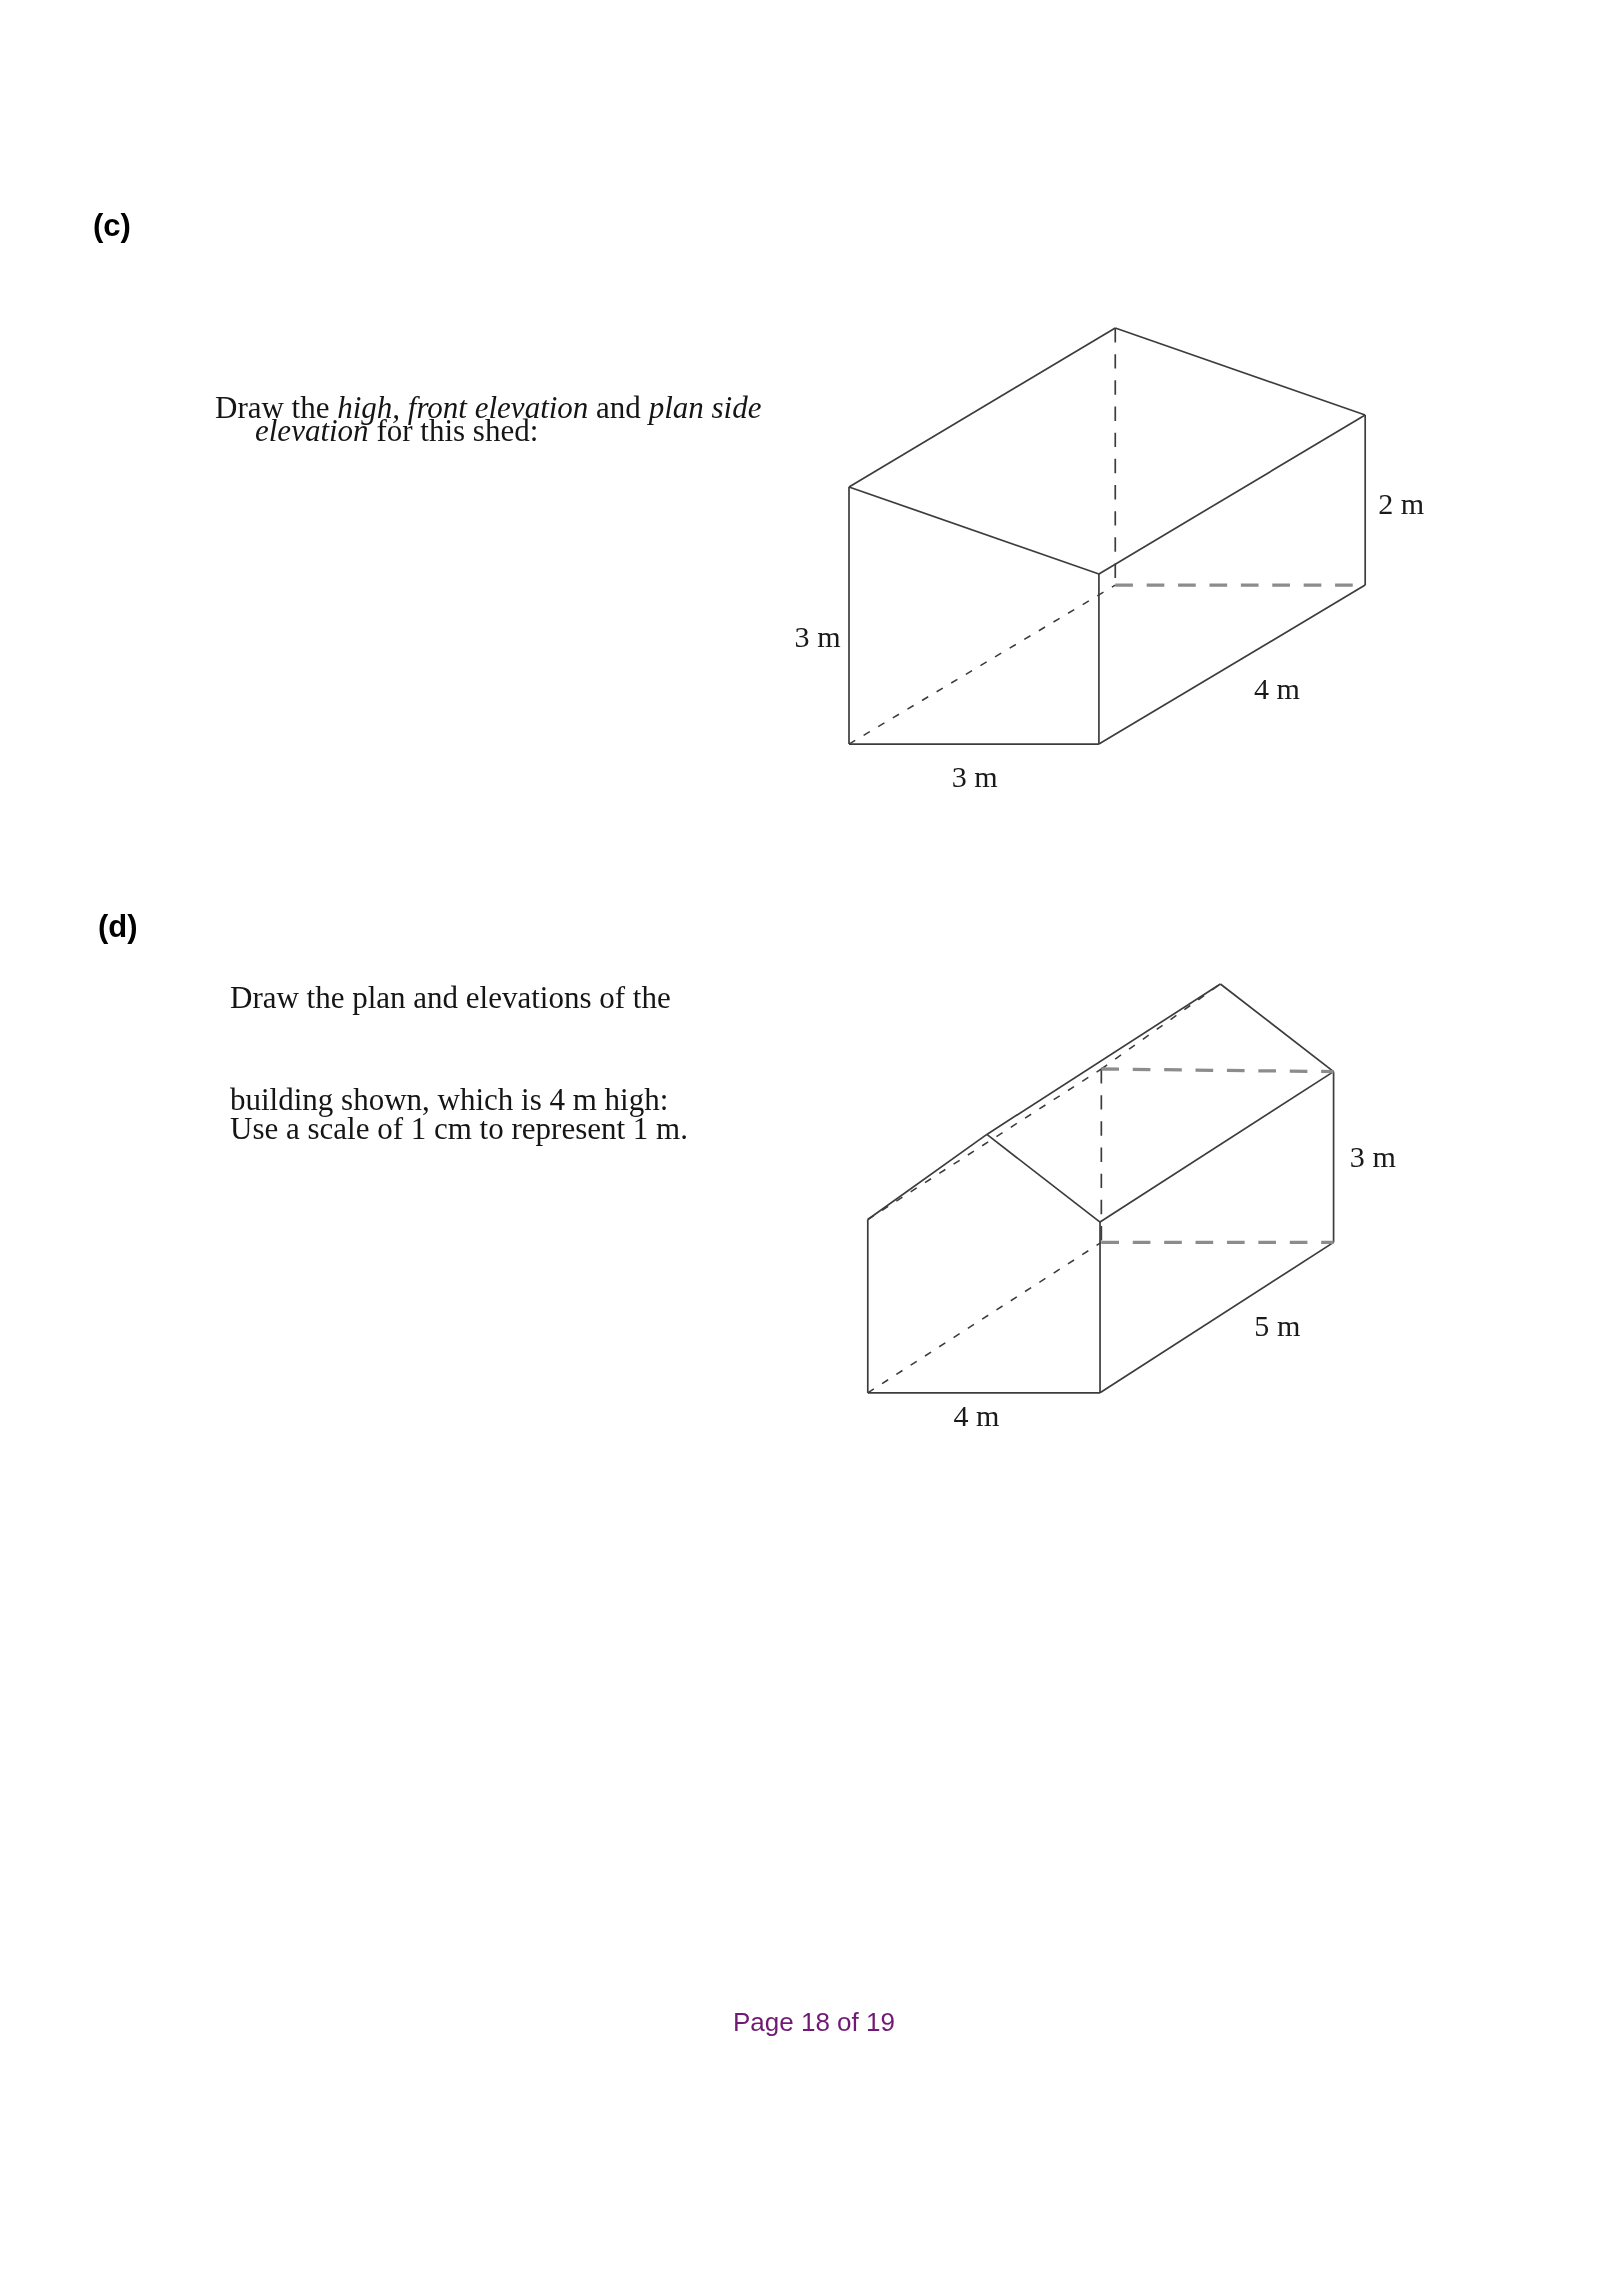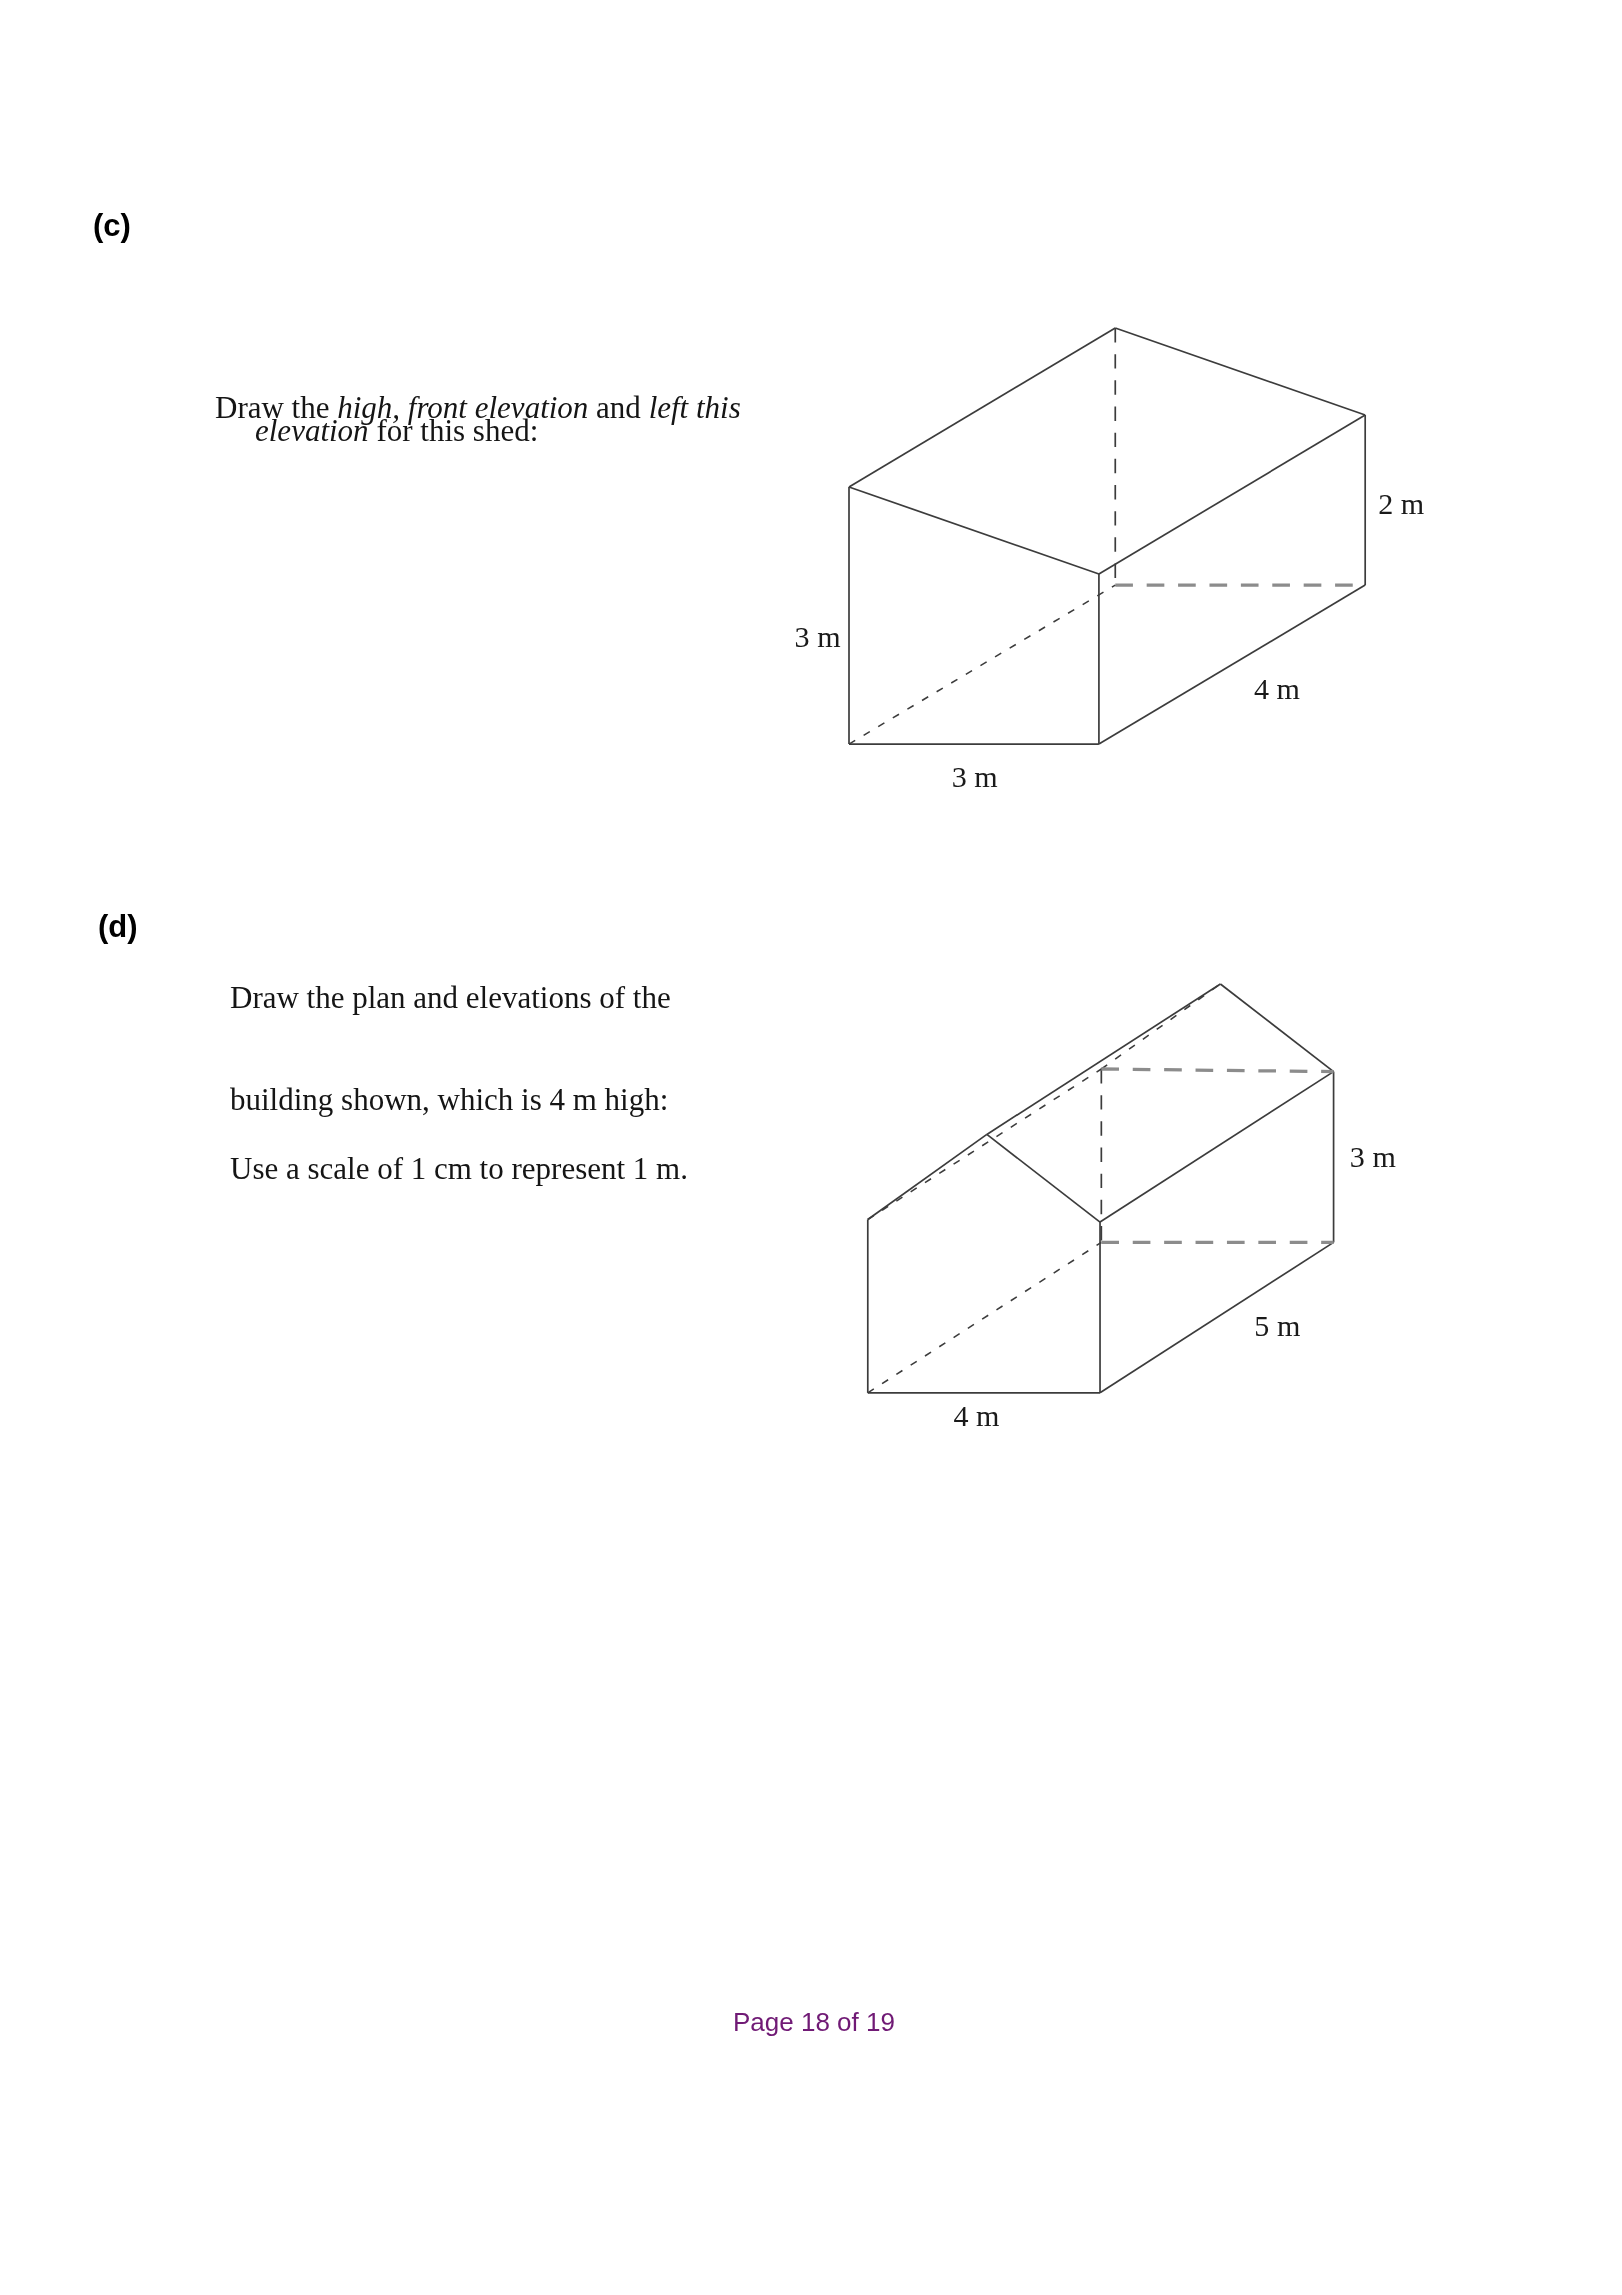--- a/index.html
+++ b/index.html
@@ -48,21 +48,21 @@
   .edge-graydash{ stroke: #8c8c8c; stroke-width: 5;   fill: none; stroke-dasharray: 27 21; }
 </style>
 </head>
 <body>
 
 <div class="page">
 
   <div class="abs part-label" style="left:93px; top:208px;">(c)</div>
 
   <div class="abs body-line" style="left:215px; top:390px;">
-    <span>Draw the </span><span class="it">high, front elevation</span><span> and </span><span class="it">left this</span>
+    <span>Draw the </span><span class="it">high, front elevation</span><span> and </span><span class="it">plan side</span>
   </div>
   <div class="abs body-line" style="left:215px; top:413px;margin-left:40px;">
     <span class="it">elevation</span><span> for this shed:</span>
   </div>
 
   <svg class="figure-svg" style="left:752px; top:275px;" width="720" height="543" viewBox="1150 420 1100 830">
     <g>
       <line class="edge-solid" x1="1298" y1="744" x2="1680" y2="877"></line>
       <line class="edge-solid" x1="1680" y1="877" x2="1680" y2="1137"></line>
       <line class="edge-solid" x1="1680" y1="1137" x2="1298" y2="1137"></line>
@@ -83,21 +83,21 @@
       <text class="dim-label" x="1490" y="1202" text-anchor="middle">3 m</text>
       <text class="dim-label" x="1952" y="1068" text-anchor="middle">4 m</text>
       <text class="dim-label" x="2142" y="785" text-anchor="middle">2 m</text>
     </g>
   </svg>
 
   <div class="abs part-label" style="left:98px; top:909px;">(d)</div>
 
   <div class="abs body-line" style="left:230px; top:980px;">Draw the plan and elevations of the</div>
   <div class="abs body-line" style="left:230px; top:1082px;">building shown, which is 4 m high:</div>
-  <div class="abs body-line" style="left:230px; top:1111px;margin-top:40px;">Use a scale of 1 cm to represent 1 m.</div>
+  <div class="abs body-line" style="left:230px; top:1111px;">Use a scale of 1 cm to represent 1 m.</div>
 
   <svg class="figure-svg" style="left:818px; top:929px;" width="602" height="543" viewBox="1250 1420 920 830">
     <g>
       <line class="edge-solid" x1="1326" y1="2129" x2="1681" y2="2129"></line>
       <line class="edge-solid" x1="1681" y1="2129" x2="1681" y2="1868"></line>
       <line class="edge-solid" x1="1681" y1="1868" x2="1508" y2="1734"></line>
       <line class="edge-solid" x1="1508" y1="1734" x2="1326" y2="1864"></line>
       <line class="edge-solid" x1="1326" y1="1864" x2="1326" y2="2129"></line>
       <line class="edge-solid" x1="1508" y1="1734" x2="1865" y2="1504"></line>
       <line class="edge-solid" x1="1865" y1="1504" x2="2038" y2="1638"></line>

